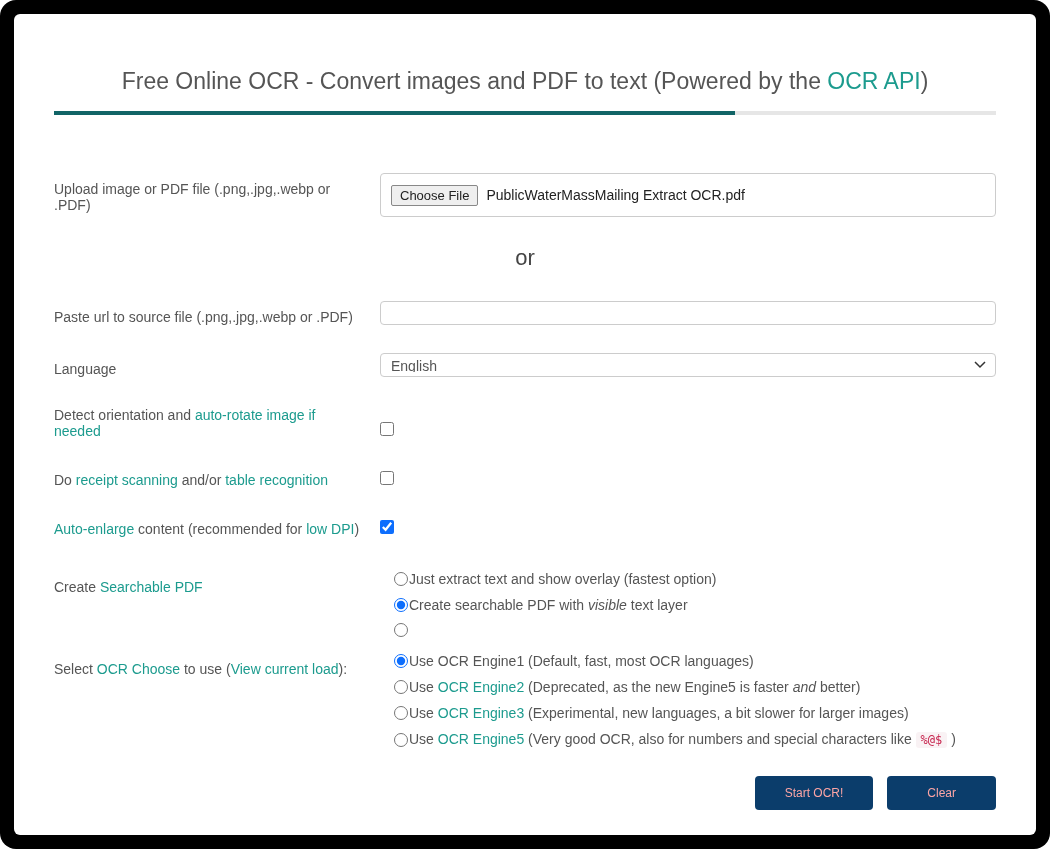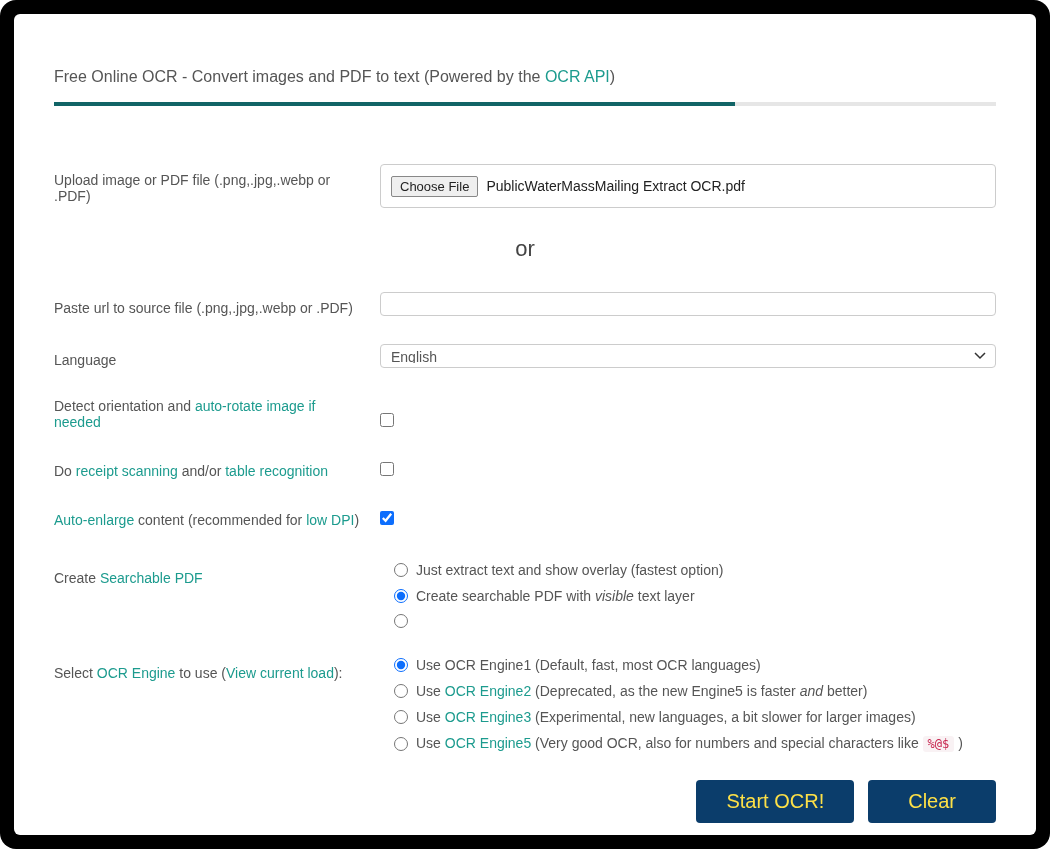--- a/index.html
+++ b/index.html
@@ -19,24 +19,25 @@
   }
   .page {
     width: 100%;
     height: 100%;
     background: #fff;
     border-radius: 6px;
     padding: 20px 40px 24px 40px;
     overflow: hidden;
   }
   h1.title {
-    font-size: 16px;
+    font-size: 23px;
     font-weight: 400;
     color: #555;
     margin: 34px 0 16px 0;
+    text-align: center;
   }
   h1.title a { color: #1c9b8e; text-decoration: none; }
   .divider {
     height: 4px;
     background: #e6e6e6;
     position: relative;
     margin-bottom: 58px;
   }
   .divider .bar {
     position: absolute; top: 0; left: 0; height: 4px;
@@ -112,21 +113,21 @@
     display: flex;
     align-items: flex-end;
     margin-bottom: 32px;
   }
   .check-row .label-col { padding-top: 0; }
   .check-row input[type=checkbox] {
     width: 14px; height: 14px;
     accent-color: #0d6efd;
   }
   .radio-list { display: flex; flex-direction: column; gap: 10px; }
-  .radio-item { display: flex; align-items: center; gap: 8px; font-size: 14px; color: #555; }
+  .radio-item { display: flex; align-items: center; gap: 1px; font-size: 14px; color: #555; }
   .radio-item input[type=radio] {
     width: 14px; height: 14px;
     accent-color: #0d6efd;
   }
   .radio-item em { font-style: italic; }
   .radio-item a { color: #1c9b8e; text-decoration: none; }
   .code-chip {
     display: inline-block;
     background: #f9f2f4;
     color: #c7254e;
@@ -137,30 +138,30 @@
   }
   .engine-block { margin-top: -4px; }
   .button-row {
     display: flex;
     justify-content: flex-end;
     gap: 14px;
     margin-top: 20px;
   }
   .btn-primary {
     background: #0b3d6b;
-    color: #fde047;
+    color: #fca5a5;
     border: none;
     border-radius: 4px;
     padding: 10px 30px;
-    font-size: 20px;
+    font-size: 12px;
     cursor: pointer;
     font-family: inherit;
     text-align: center;
   }
-  .compact-row { margin-bottom: 33px; }
+  .compact-row { margin-bottom: 20px; }
 </style>
 </head>
 <body>
 
 <div class="frame">
   <div class="page">
 
     <h1 class="title">
       <span>Free Online OCR - Convert images and PDF to text (Powered by the </span><a href="#">OCR API</a><span>)</span>
     </h1>
@@ -247,21 +248,21 @@
             </label>
             <label class="radio-item">
               <input type="radio" name="pdf" style="">
             </label>
           </div>
       </div>
     </div>
 
     <div class="row engine-block">
       <div class="label-col">
-        <span>Select </span><a href="#">OCR Engine</a><span> to use (</span><a href="#">View current load</a><span>):</span>
+        <span>Select </span><a href="#">OCR Choose</a><span> to use (</span><a href="#">View current load</a><span>):</span>
       </div>
       <div class="field-col" style="padding-left:14px;">
         <div class="radio-list" id="engine-radios">
             <label class="radio-item">
               <input type="radio" name="eng" checked="" style="">
               <span>Use OCR Engine1 (Default, fast, most OCR languages)</span>
             </label>
             <label class="radio-item">
               <input type="radio" name="eng" style="">
               <span>Use <a href="#">OCR Engine2</a> (Deprecated, as the new Engine5 is faster <em>and</em> better)</span>

